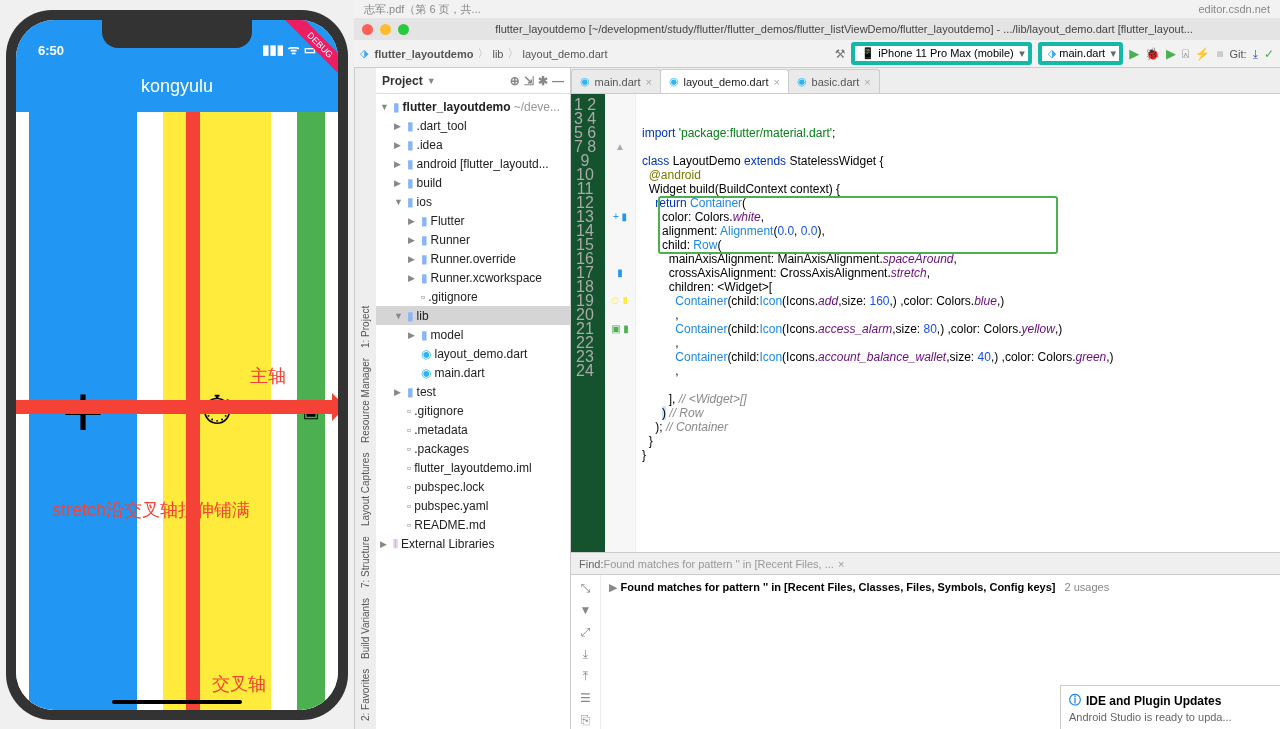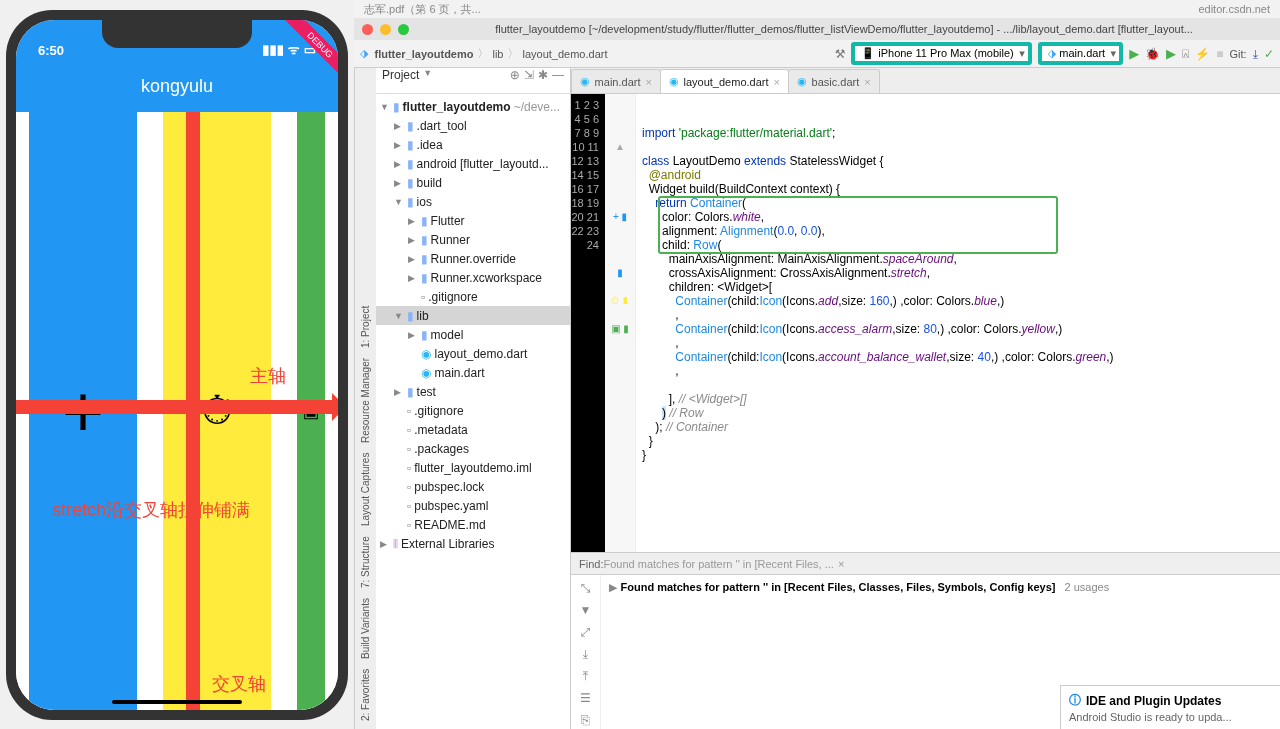--- a/index.html
+++ b/index.html
@@ -51,21 +51,21 @@
 .tb-icon { color:#777; font-size:12px; }
 .git-text { color:#555; font-size:11px; }
 
 .main-split { flex:1; display:flex; min-height:0; }
 
 
 .side-strip { width:22px; background:#eee; border-right:1px solid #ccc; writing-mode:vertical-rl; transform:rotate(180deg); display:flex; gap:10px; padding:8px 0; font-size:10px; color:#555; align-items:center; }
 
 
 .project-panel { width:195px; background:#fff; border-right:1px solid #ccc; display:flex; flex-direction:column; font-size:12px; }
-.project-header { height:26px; border-bottom:1px solid #ddd; display:flex; padding:0 6px; gap:4px; font-weight:400; color:#333; }
+.project-header { height:26px; border-bottom:1px solid #ddd; display:flex; align-items:center; padding:0 6px; gap:4px; font-weight:700; color:#333; }
 .project-header .spacer{flex:1}
 .hdr-btn { color:#888; font-size:12px; }
 .tree { flex:1; overflow:auto; padding:3px 0; }
 .tree-row { display:flex; align-items:center; height:19px; padding-left:4px; color:#222; white-space:nowrap; gap:3px; }
 .tree-row.sel { background:#d5d5d5; }
 .indent1{padding-left:18px}.indent2{padding-left:32px}
 .arrow-t{color:#888; width:10px; display:inline-block; font-size:9px;}
 .folder-i{color:#8ab4f8}
 .file-i{color:#888}
 .dart-i{color:#29b6f6}
@@ -73,21 +73,21 @@
 
 
 .editor-area { flex:1; display:flex; flex-direction:column; min-width:0; }
 .tabbar { height:26px; background:#eee; border-bottom:1px solid #ccc; display:flex; align-items:flex-end; }
 .tab { height:24px; padding:0 8px; display:flex; align-items:center; gap:5px; border:1px solid #ccc; border-bottom:none; margin-right:-1px; background:#eaeaea; font-size:11px; color:#555; border-top-left-radius:3px; border-top-right-radius:3px; }
 .tab.active { background:#fff; color:#222; }
 .tab .close { color:#aaa; font-size:11px; }
 
 .editor-body { flex:1; display:flex; background:#fff; font-family: Menlo, Consolas, monospace; font-size:12px; line-height:14px; min-height:0; }
 .gutter-group { display:flex; border-right:1px solid #eee; }
-.line-nums { width:34px; text-align:right; color:#aaa; padding:4px 6px 4px 0; background:#000000; font-size:11px; }
+.line-nums { width:34px; text-align:center; color:#aaa; padding:4px 6px 4px 0; background:#14532d; font-size:16px; }
 .marks { width:30px; background:#f7f7f7; padding-top:4px; }
 .mark-row{height:14px; display:flex; align-items:center; justify-content:center; font-size:10px;}
 .code { flex:1; padding:4px 0 4px 6px; white-space:pre; overflow:auto; position:relative; }
 .kw{color:#0033b3}.str{color:#067d17}.cls{color:#000}.fn{color:#7a7a00}.c-blue{color:#1e88e5}.c-ital{color:#660e7a; font-style:italic}.cmt{color:#8a8a8a; font-style:italic}.num{color:#1750eb}
 .green-box { position:absolute; border:2px solid #4CAF50; border-radius:3px; left:22px; top:102px; width:400px; height:58px; }
 .hl-line { position:absolute; left:0; right:0; height:14px; background:#fcf3cf; z-index:-1; }
 .hl-line.l1{top:4px}
 .hl-line.l9{top:116px}
 .hl-line.l15{top:200px}
 

